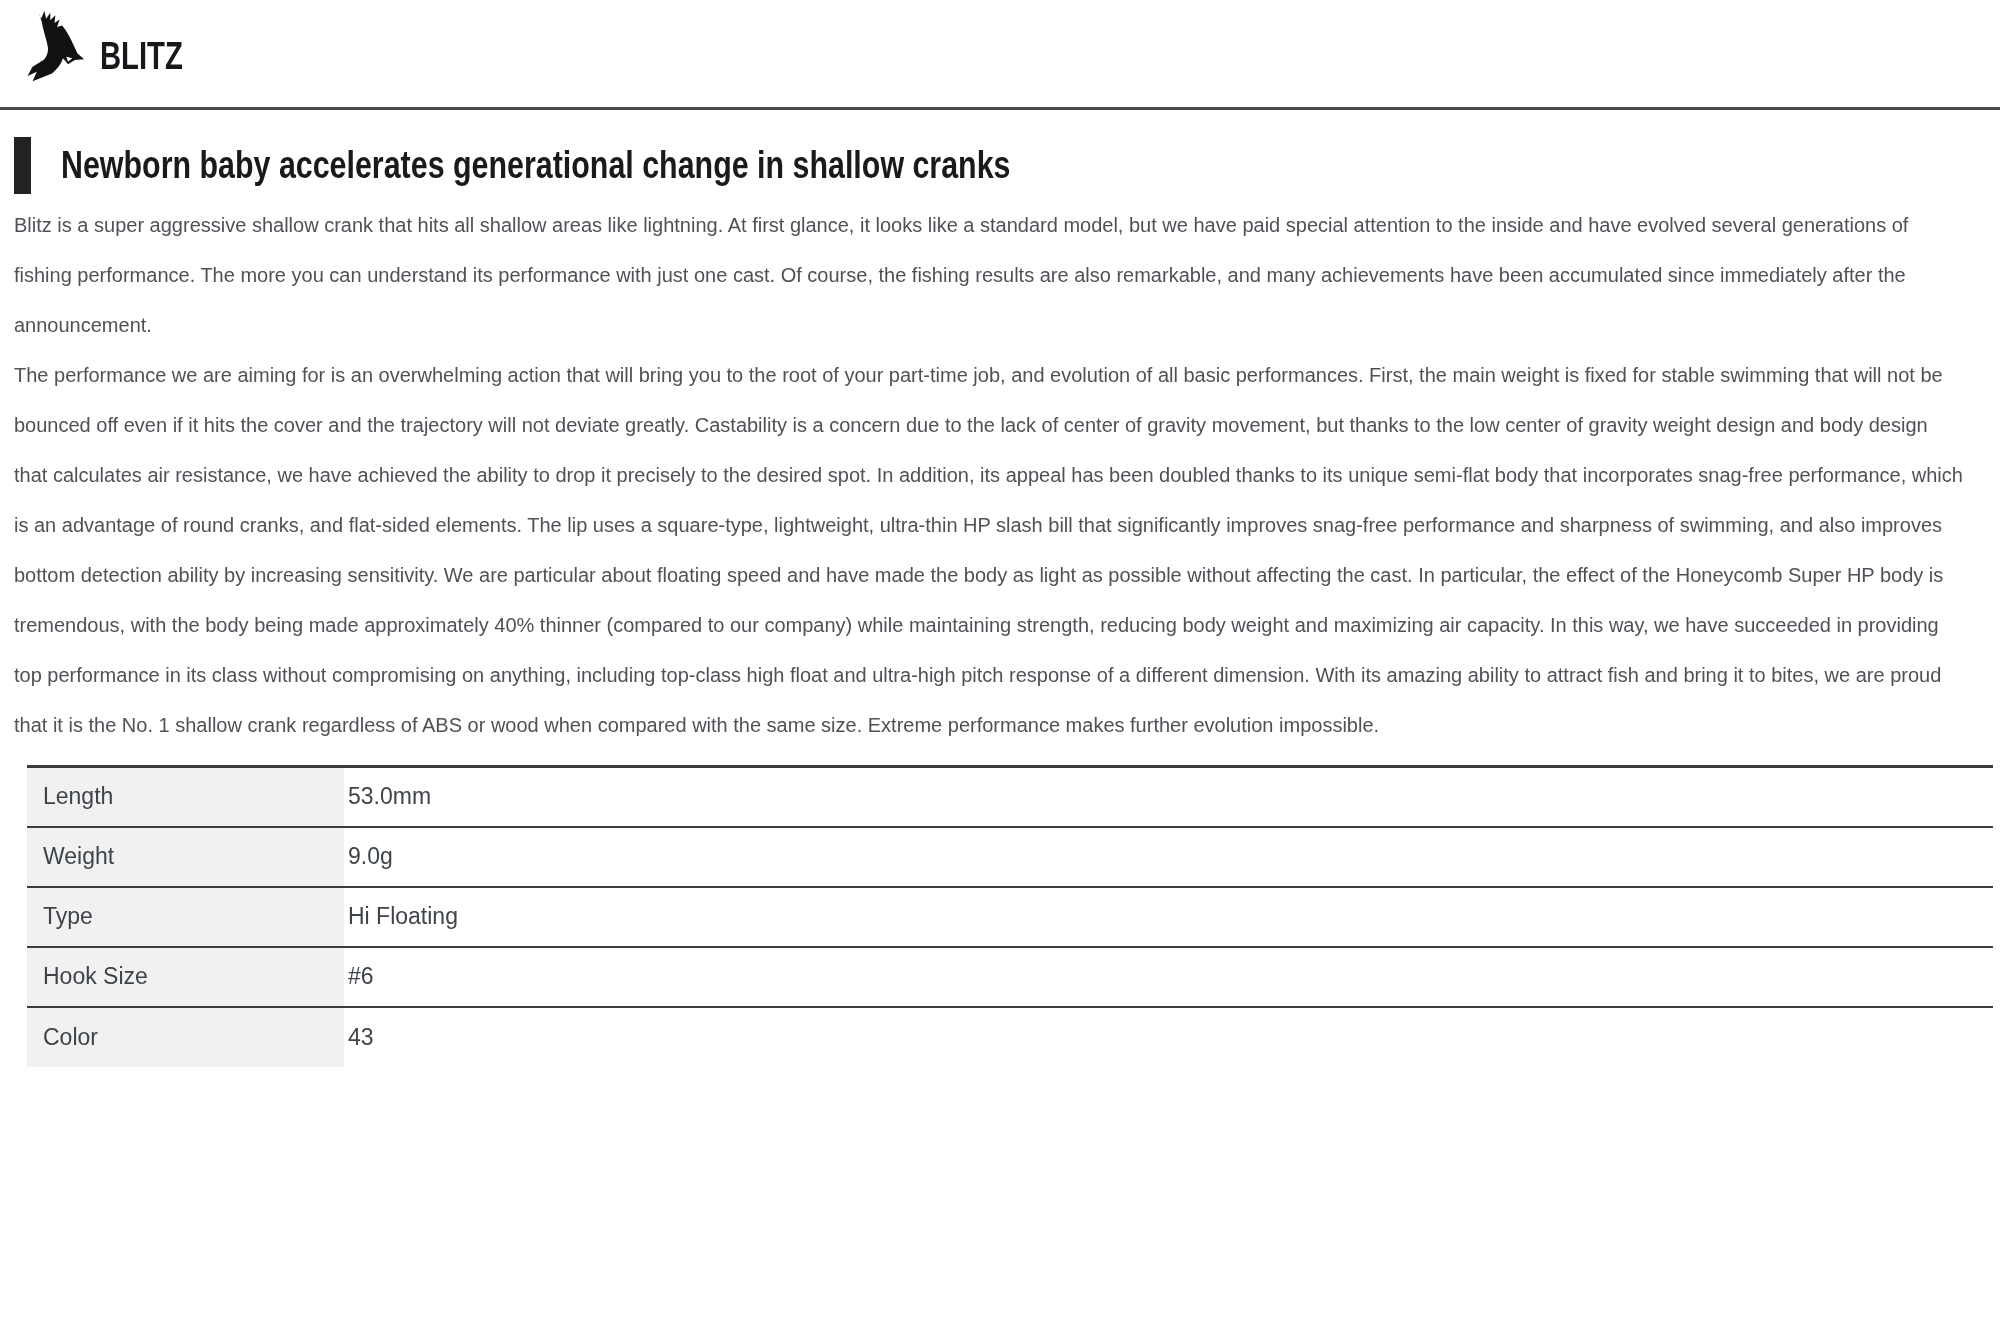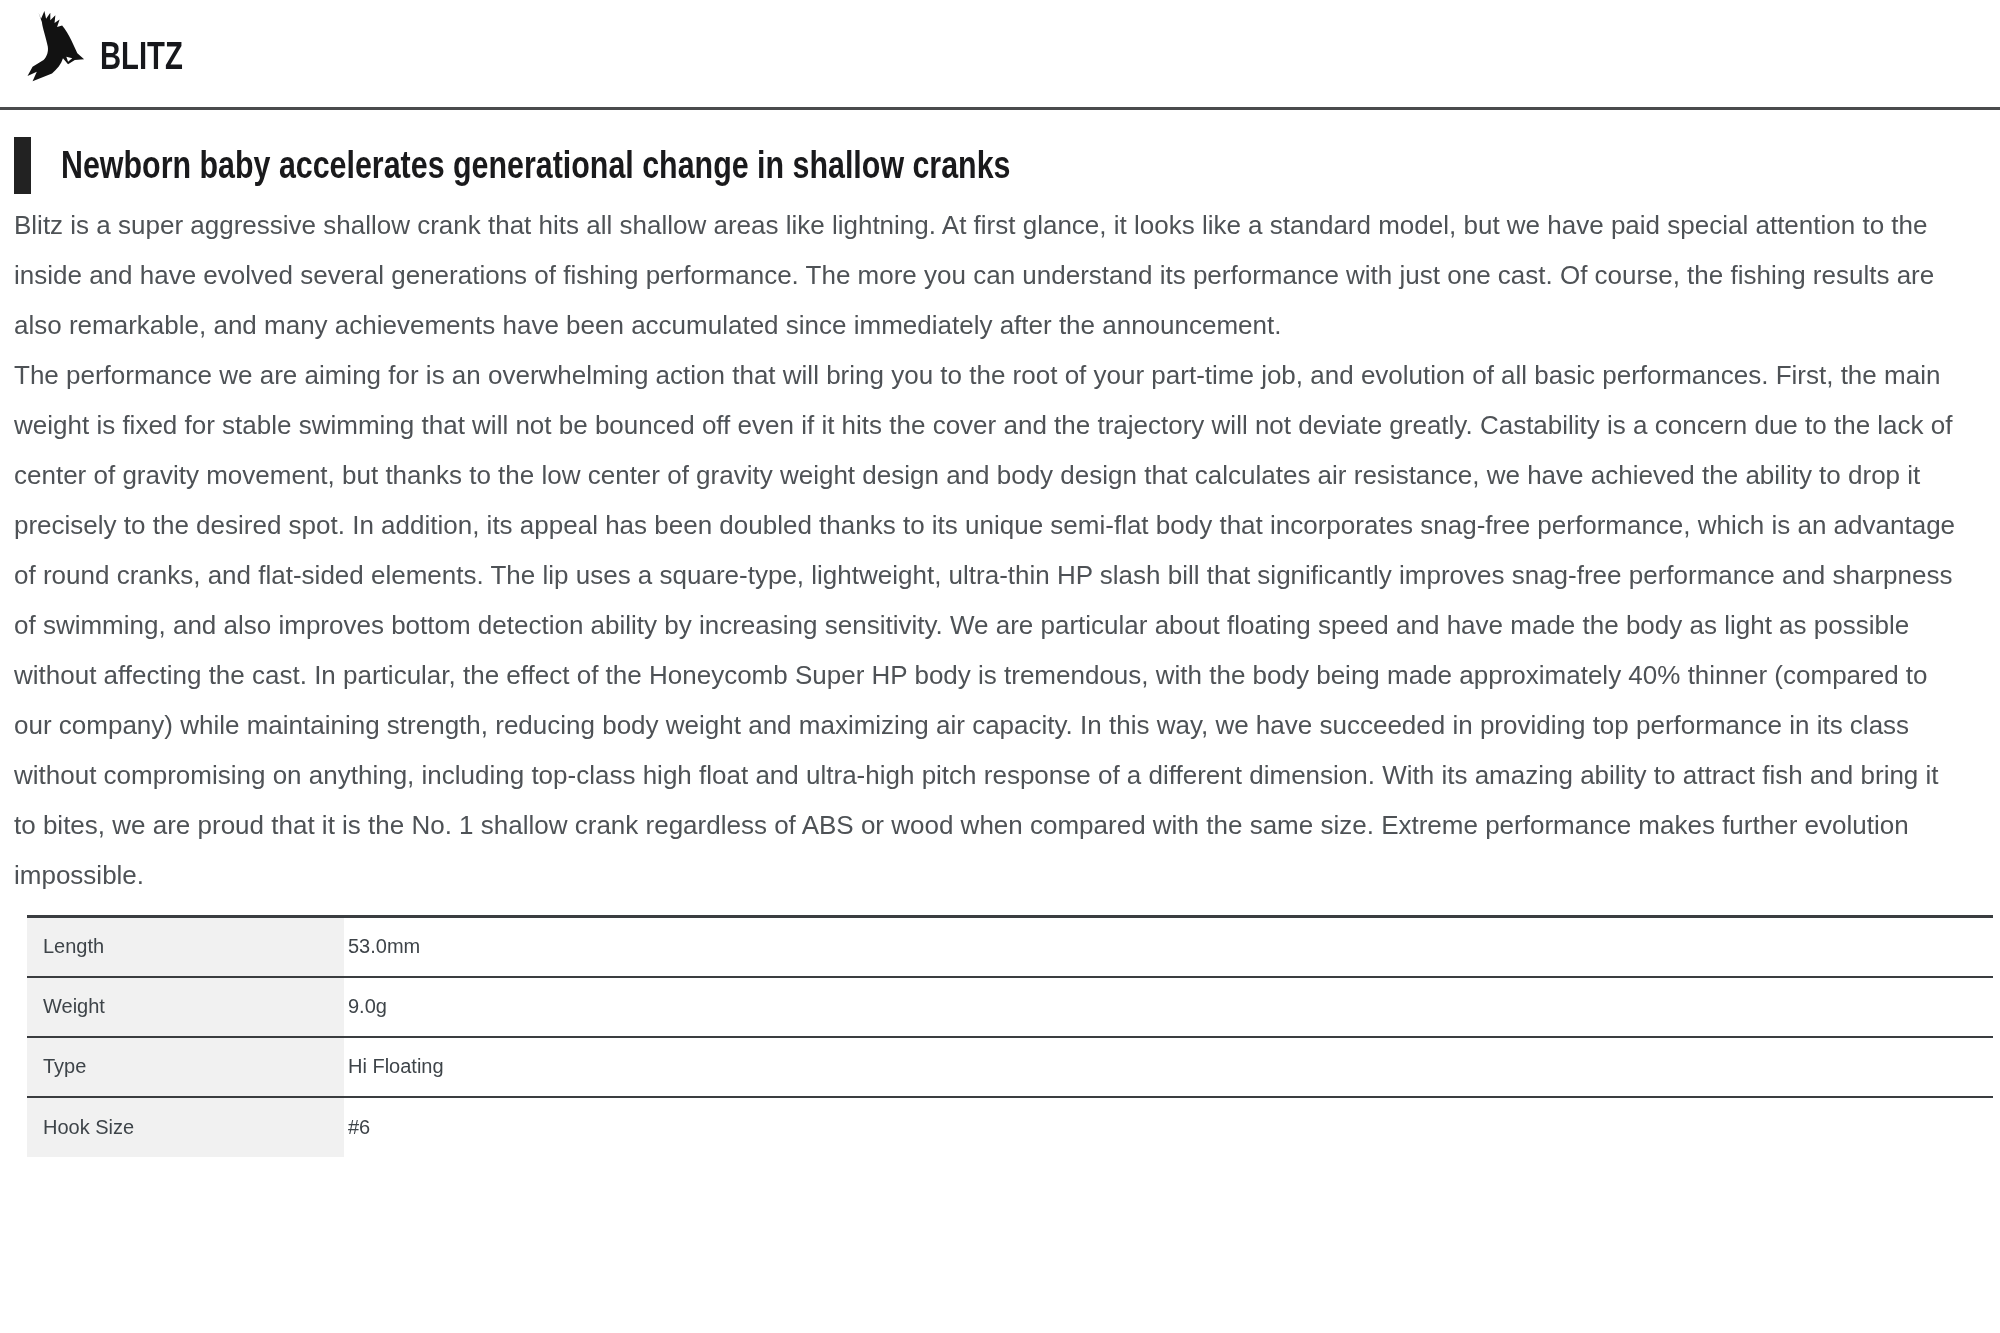--- a/index.html
+++ b/index.html
@@ -62,39 +62,39 @@
     color: #1a1a1c;
     display: inline-block;
     transform: scaleX(0.8);
     transform-origin: left center;
     white-space: nowrap;
   }
 
   .body-text {
     margin-top: 6px;
     width: 1950px;
-    font-size: 26px;
+    font-size: 20px;
     line-height: 50px;
     color: #4e5256;
     text-align: left;
   }
   .body-text p { margin: 0; }
 
   
   .spec-table {
     margin: 15px 0 0 13px;
     width: 1966px;
     border-collapse: collapse;
     table-layout: fixed;
   }
   .spec-table tr { border-top: 2px solid #3a3d40; }
   .spec-table tr:first-child { border-top: 3px solid #3a3d40; }
   .spec-table td {
     height: 60px;
-    font-size: 20px;
+    font-size: 23px;
     color: #3e4449;
     vertical-align: middle;
   }
   td.spec-label {
     width: 317px;
     background: #f1f1f1;
     padding-left: 16px;
   }
   td.spec-value { padding-left: 4px; }
 </style>
@@ -141,16 +141,20 @@
         <td class="spec-value">9.0g</td>
       </tr>
       <tr>
         <td class="spec-label">Type</td>
         <td class="spec-value">Hi Floating</td>
       </tr>
       <tr>
         <td class="spec-label">Hook Size</td>
         <td class="spec-value">#6</td>
       </tr>
+      <tr>
+        <td class="spec-label">Color</td>
+        <td class="spec-value">43</td>
+      </tr>
     </tbody>
   </table>
 
 </div>
 
 </body></html>

